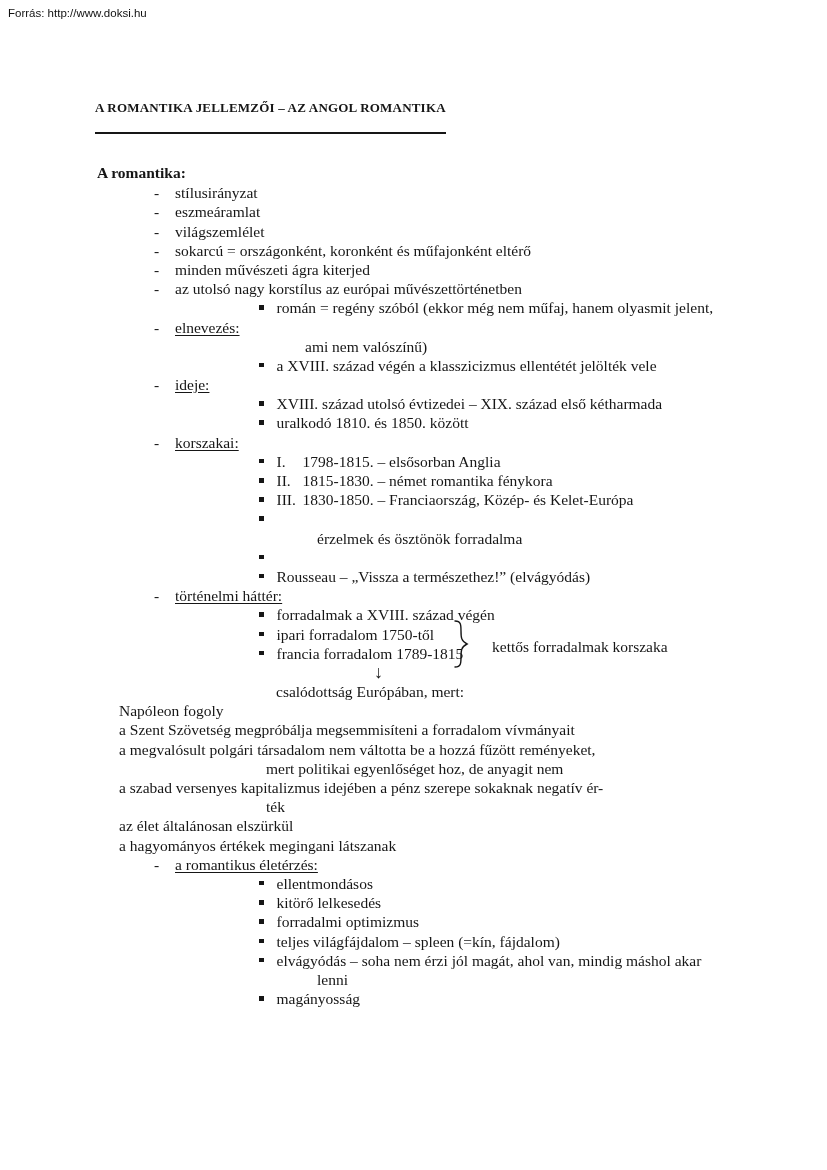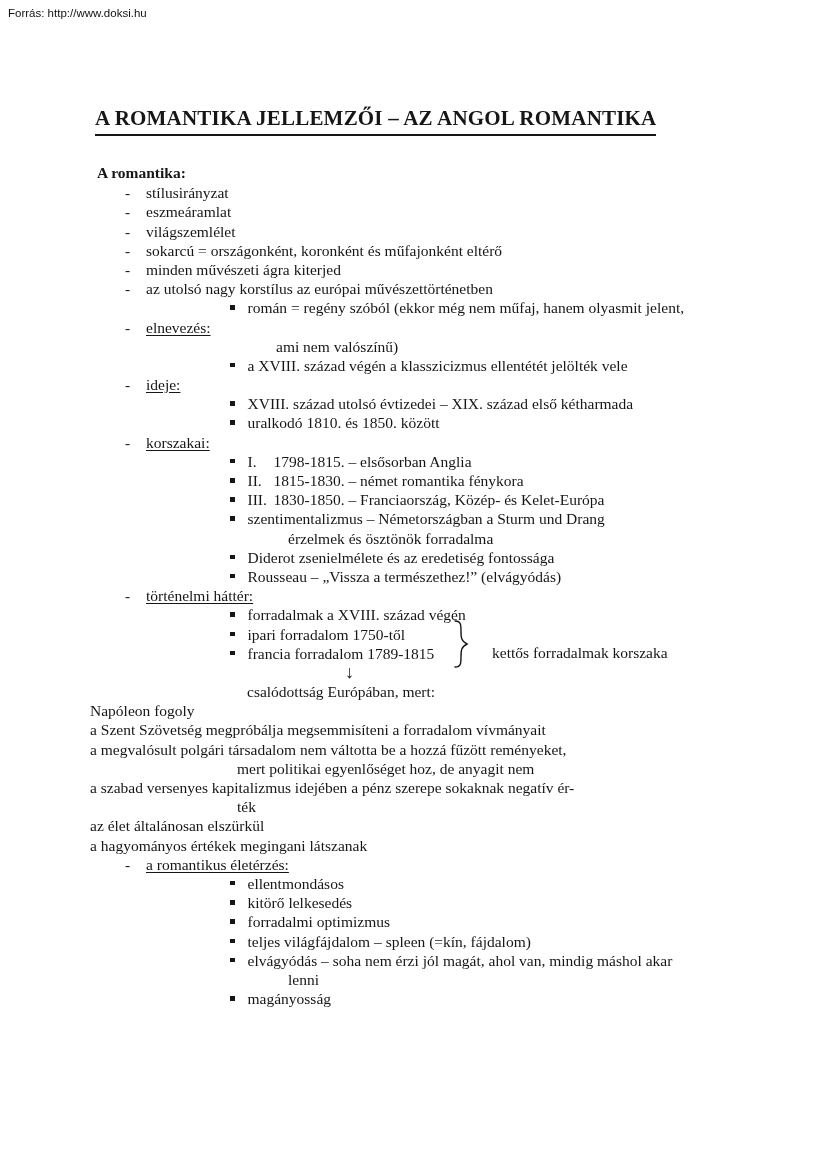--- a/index.html
+++ b/index.html
@@ -7,41 +7,41 @@
     position:relative; width:827px; height:1170px; background:#ffffff;
     color:#161616; font-family:"Liberation Serif","DejaVu Serif",serif;
     font-size:15.5px; overflow:hidden;
   }
   .src {
     position:absolute; left:8px; top:7px;
     font-family:"Liberation Sans","DejaVu Sans",sans-serif; font-size:11.5px; color:#111;
   }
   .title {
     position:absolute; left:95px; top:100px;
-    font-size:21px; font-weight:bold; letter-spacing:.2px; white-space:nowrap;
-    border-bottom:2.2px solid #161616; padding-bottom:3px;margin-top:6px;
+    font-size:13px; font-weight:bold; letter-spacing:.2px; white-space:nowrap;
+    border-bottom:2.2px solid #161616; padding-bottom:16px;
   }
   .content { position:absolute; left:0; top:163px; width:827px; }
   .heading { padding-left:97px; font-weight:bold; height:19.2px; line-height:19.2px; margin-bottom:1px; }
-  .ln { height:19.2px; line-height:19.2px; white-space:nowrap; }
+  .ln { height:19.2px; line-height:19.2px; white-space:nowrap;margin-left:29px; }
   .li1 { padding-left:125px; }
   .dash { display:inline-block; width:21px; }
   .li2 { padding-left:230px; }
   .sq { display:inline-block; width:4.5px; height:4.5px; background:#161616; margin-right:13px; vertical-align:3.5px; }
   .rn { display:inline-block; width:26px; }
   .cont-a { padding-left:276px; }
   .cont-b { padding-left:288px; }
   .para { padding-left:90px; }
   .para-cont { padding-left:237px; }
   .intro { padding-left:247px; }
   .arrow-line { padding-left:345px; font-size:18px; }
   .u { text-decoration:underline; text-underline-offset:2px; }
   .brace-group { position:relative; }
   .brace-svg { position:absolute; left:452px; top:-6px; }
-  .brace-label { position:absolute; left:492px; top:18px; height:19.2px; line-height:19.2px; white-space:nowrap; }
+  .brace-label { position:absolute; left:492px; top:12px; height:19.2px; line-height:19.2px; white-space:nowrap; }
 </style>
 </head>
 <body>
 
 <div class="page">
 
   <div class="src">Forrás: http://www.doksi.hu</div>
 
   <div class="title">A ROMANTIKA JELLEMZŐI – AZ ANGOL ROMANTIKA</div>
 
@@ -63,23 +63,23 @@
 
     <div class="ln li1"><span class="dash">-</span><span class="u">ideje:</span></div>
     <div class="ln li2"><span class="sq"></span><span>XVIII. század utolsó évtizedei – XIX. század első kétharmada</span></div>
     <div class="ln li2"><span class="sq"></span><span>uralkodó 1810. és 1850. között</span></div>
 
     <div class="ln li1"><span class="dash">-</span><span class="u">korszakai:</span></div>
     <div class="ln li2"><span class="sq"></span><span class="rn">I.</span><span>1798-1815. – elsősorban Anglia</span></div>
     <div class="ln li2"><span class="sq"></span><span class="rn">II.</span><span>1815-1830. – német romantika fénykora</span></div>
     <div class="ln li2"><span class="sq"></span><span class="rn">III.</span><span>1830-1850. – Franciaország, Közép- és Kelet-Európa</span></div>
 
-    <div class="ln li2"><span class="sq"></span><span>szentimentalizmus – Németországban a Sturm und Drang</span></div>
+    <div class="ln li2"><span class="sq"></span></div>
     <div class="ln cont-b"><span>érzelmek és ösztönök forradalma</span></div>
-    <div class="ln li2"><span class="sq"></span><span>Diderot zsenielmélete és az eredetiség fontossága</span></div>
+    <div class="ln li2"><span class="sq"></span></div>
     <div class="ln li2"><span class="sq"></span><span>Rousseau – „Vissza a természethez!” (elvágyódás)</span></div>
 
     <div class="ln li1"><span class="dash">-</span><span class="u">történelmi háttér:</span></div>
     <div class="ln li2"><span class="sq"></span><span>forradalmak a XVIII. század végén</span></div>
 
     <div class="brace-group">
       <div class="ln li2"><span class="sq"></span><span>ipari forradalom 1750-től</span></div>
       <div class="ln li2"><span class="sq"></span><span>francia forradalom 1789-1815</span></div>
       <svg class="brace-svg" width="18" height="50" viewBox="0 0 18 50">
         <path d="M3,2 C9,2 9,6 9,12 C9,18 9,22 15,25 C9,28 9,32 9,38 C9,44 9,48 3,48" fill="none" stroke="#161616" stroke-width="1.4" stroke-linecap="round"></path>

